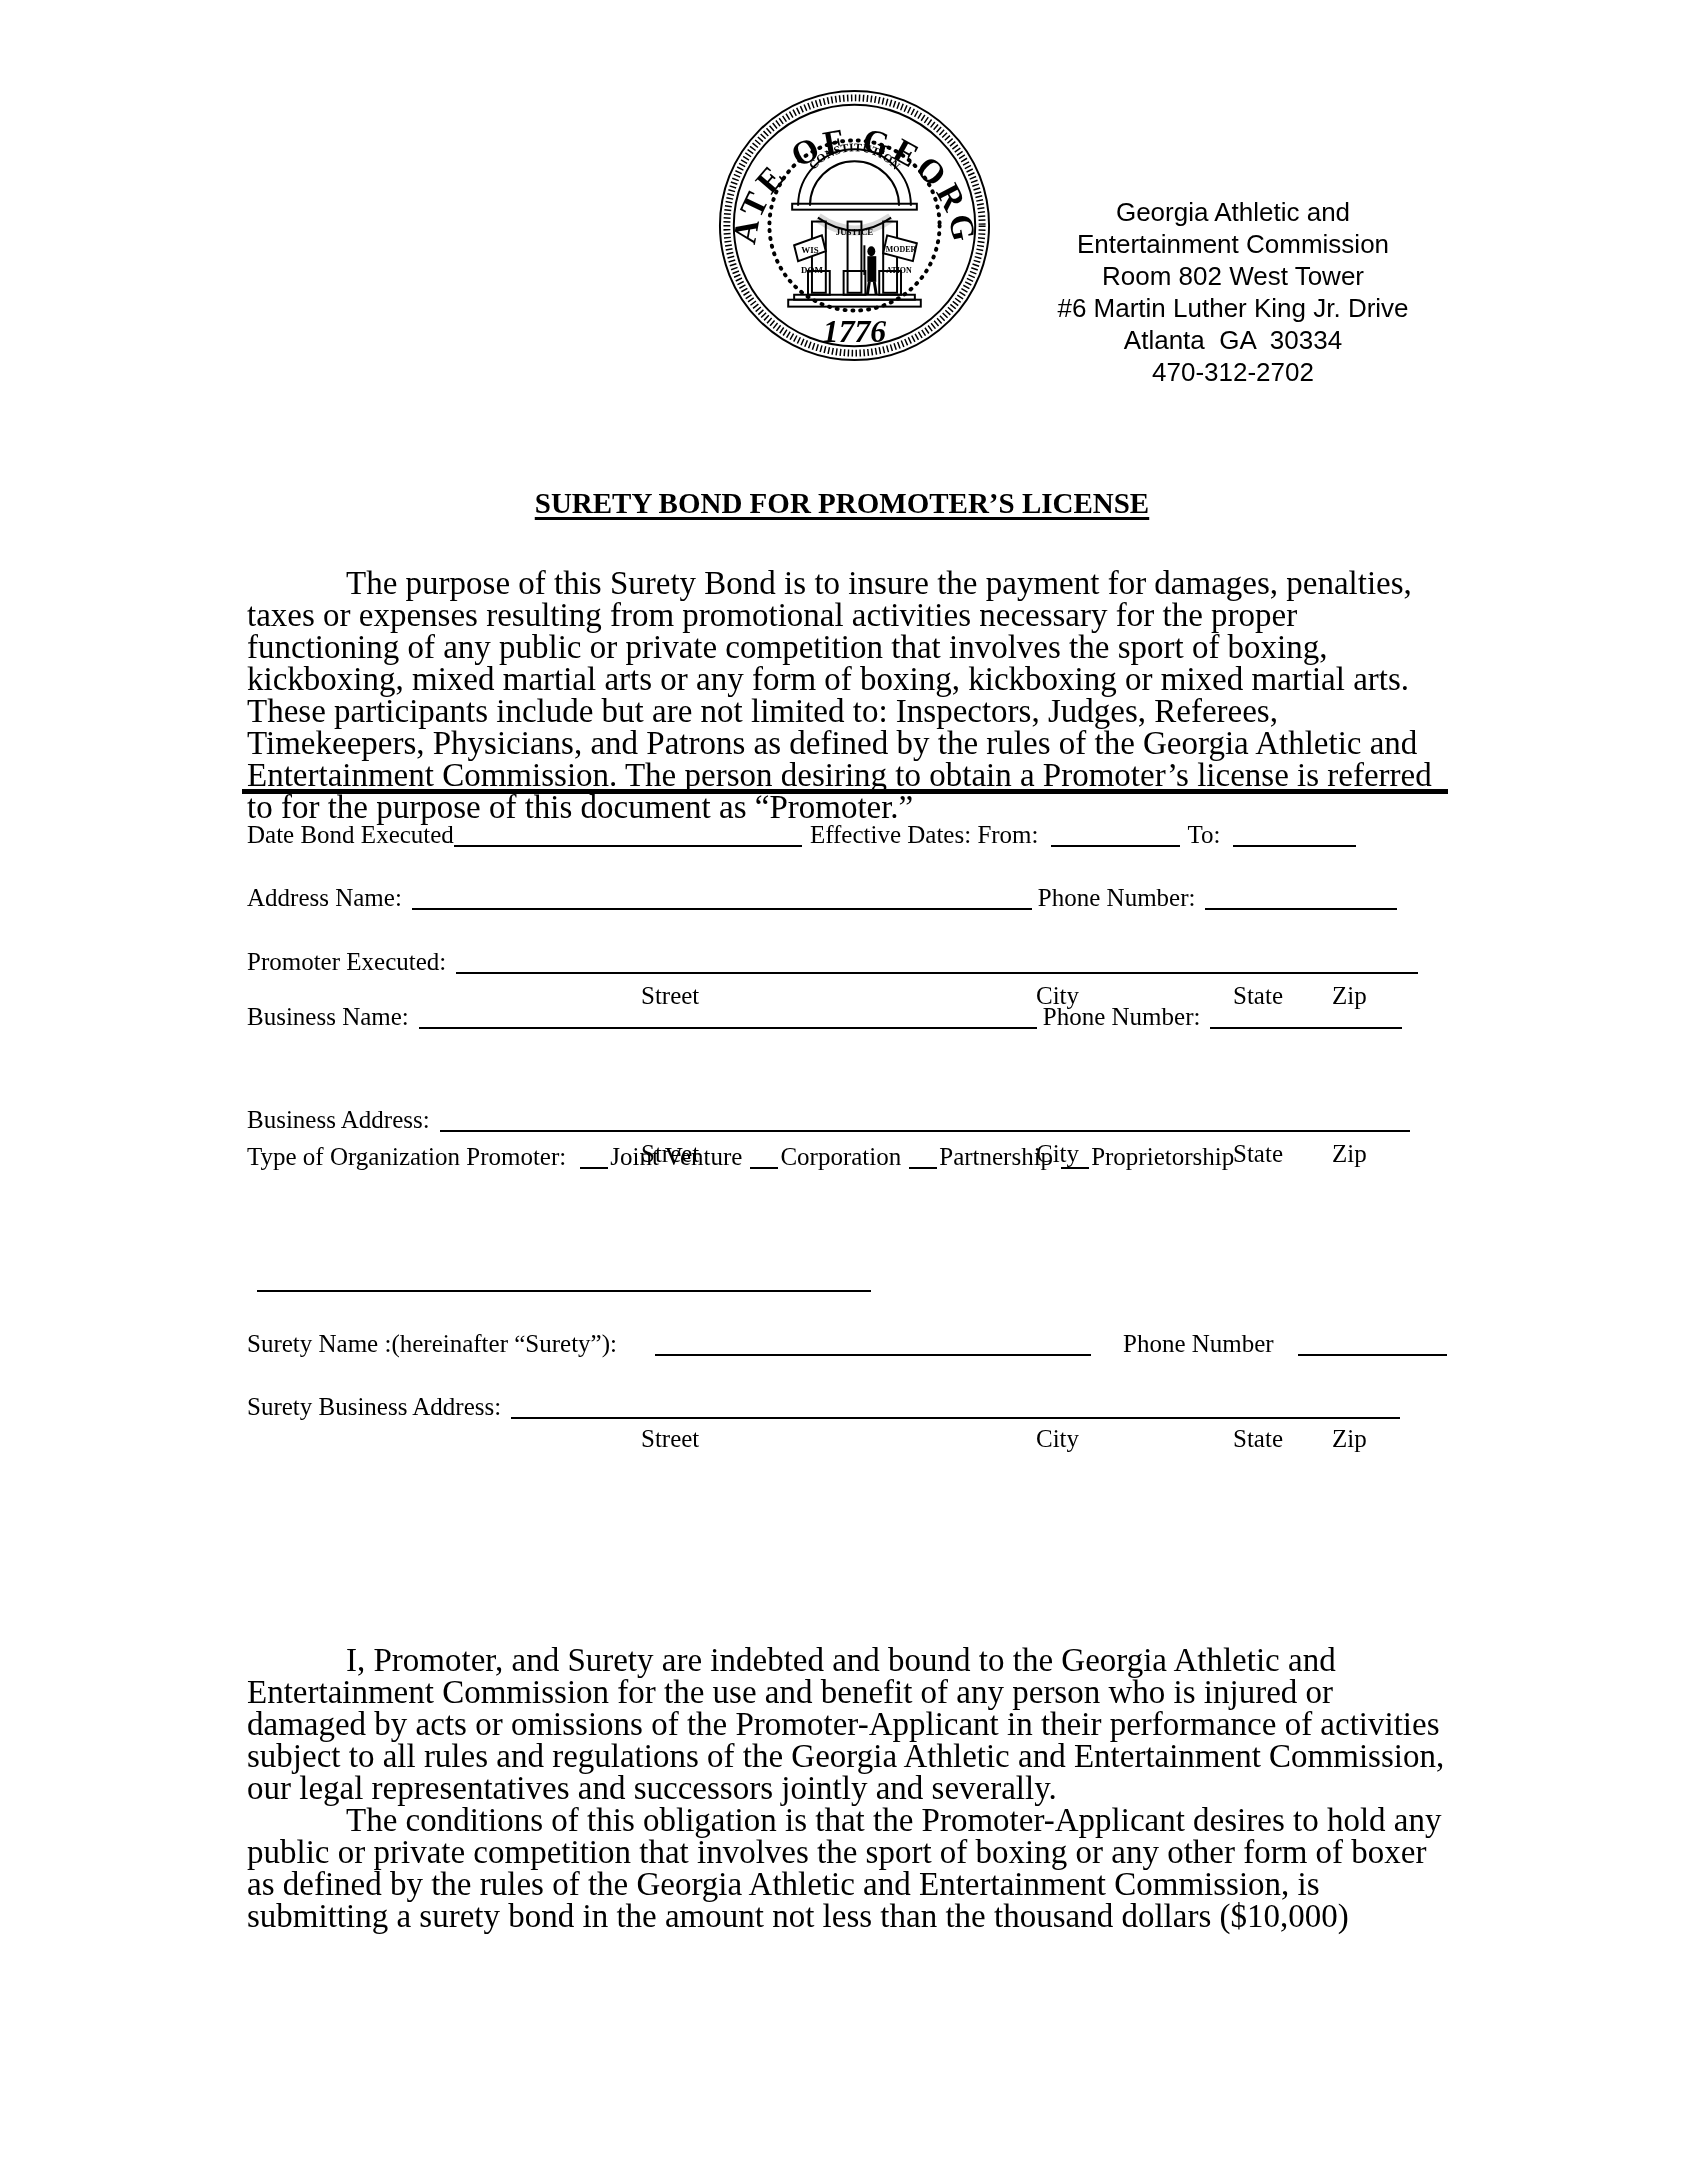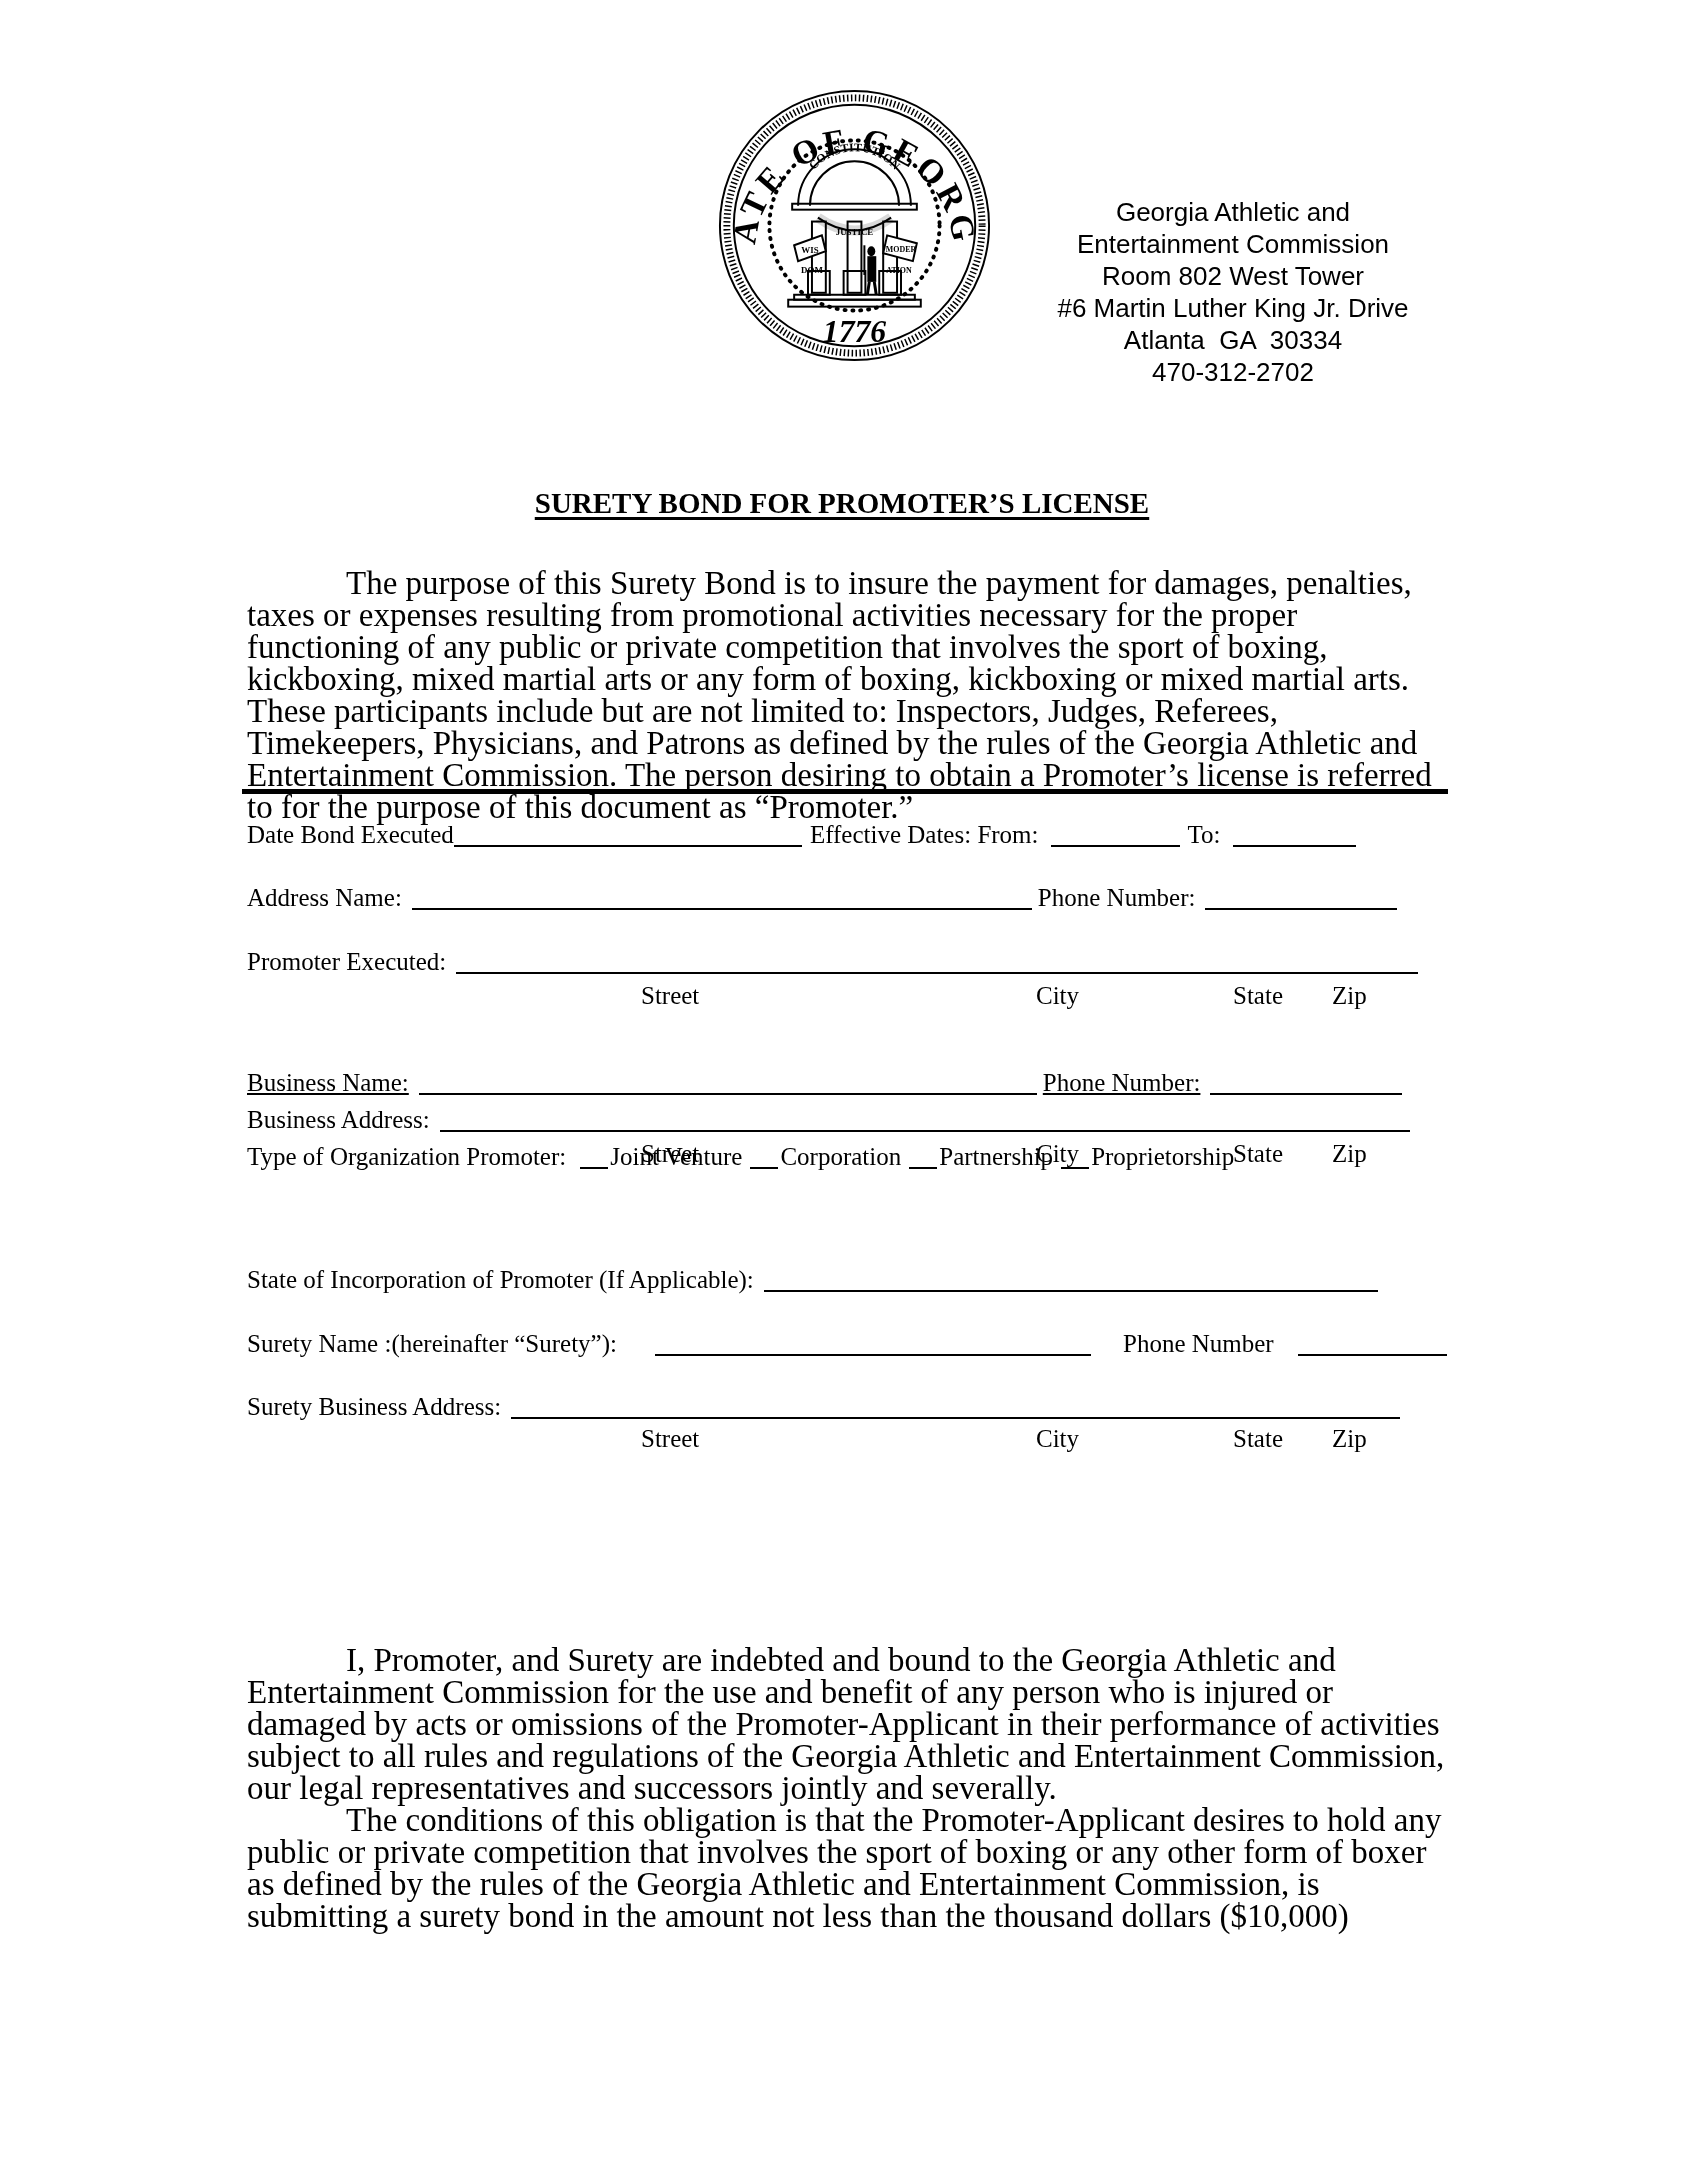--- a/index.html
+++ b/index.html
@@ -112,21 +112,21 @@
   <span class="lbl">Promoter Executed:</span>
   <span class="blank" style="width: 962px; margin-left: 10px;"></span>
 </div>
 <div>
   <span class="sub" style="left: 641px; top: 982px;">Street</span>
   <span class="sub" style="left: 1036px; top: 982px;">City</span>
   <span class="sub" style="left: 1233px; top: 982px;">State</span>
   <span class="sub" style="left: 1332px; top: 982px;">Zip</span>
 </div>
 
-<div class="row" style="top: 1066px; text-decoration: underline;">
+<div class="row" style="top: 1000px;">
   <span class="lbl">Business Name:</span>
   <span class="blank" style="width: 618px; margin-left: 10px;"></span>
   <span class="lbl" style="margin-left: 2px;">Phone Number:</span>
   <span class="blank" style="width: 192px; margin-left: 10px;"></span>
 </div>
 
 <div class="row" style="top: 1103px;">
   <span class="lbl">Business Address:</span>
   <span class="blank" style="width: 970px; margin-left: 10px;"></span>
 </div>
@@ -143,21 +143,20 @@
   <span class="lbl">Joint Venture</span>
   <span class="blank" style="width: 28px; margin-left: 8px; margin-right: 2px;"></span>
   <span class="lbl">Corporation</span>
   <span class="blank" style="width: 28px; margin-left: 8px; margin-right: 2px;"></span>
   <span class="lbl">Partnership</span>
   <span class="blank" style="width: 28px; margin-left: 8px; margin-right: 2px;"></span>
   <span class="lbl">Proprietorship</span>
 </div>
 
 <div class="row" style="top: 1263px;">
-  <span class="lbl">State of Incorporation of Promoter (If Applicable):</span>
   <span class="blank" style="width: 614px; margin-left: 10px;"></span>
 </div>
 
 <div class="row" style="top: 1327px; gap: 24px;">
   <span class="lbl">Surety Name :(hereinafter “Surety”):</span>
   <span class="blank" style="width: 436px; margin-left: 14px;"></span>
   <span class="lbl" style="margin-left: 4px;">Phone Number</span>
   <span class="blank" style="width: 149px; margin-left: 0;"></span>
 </div>
 

